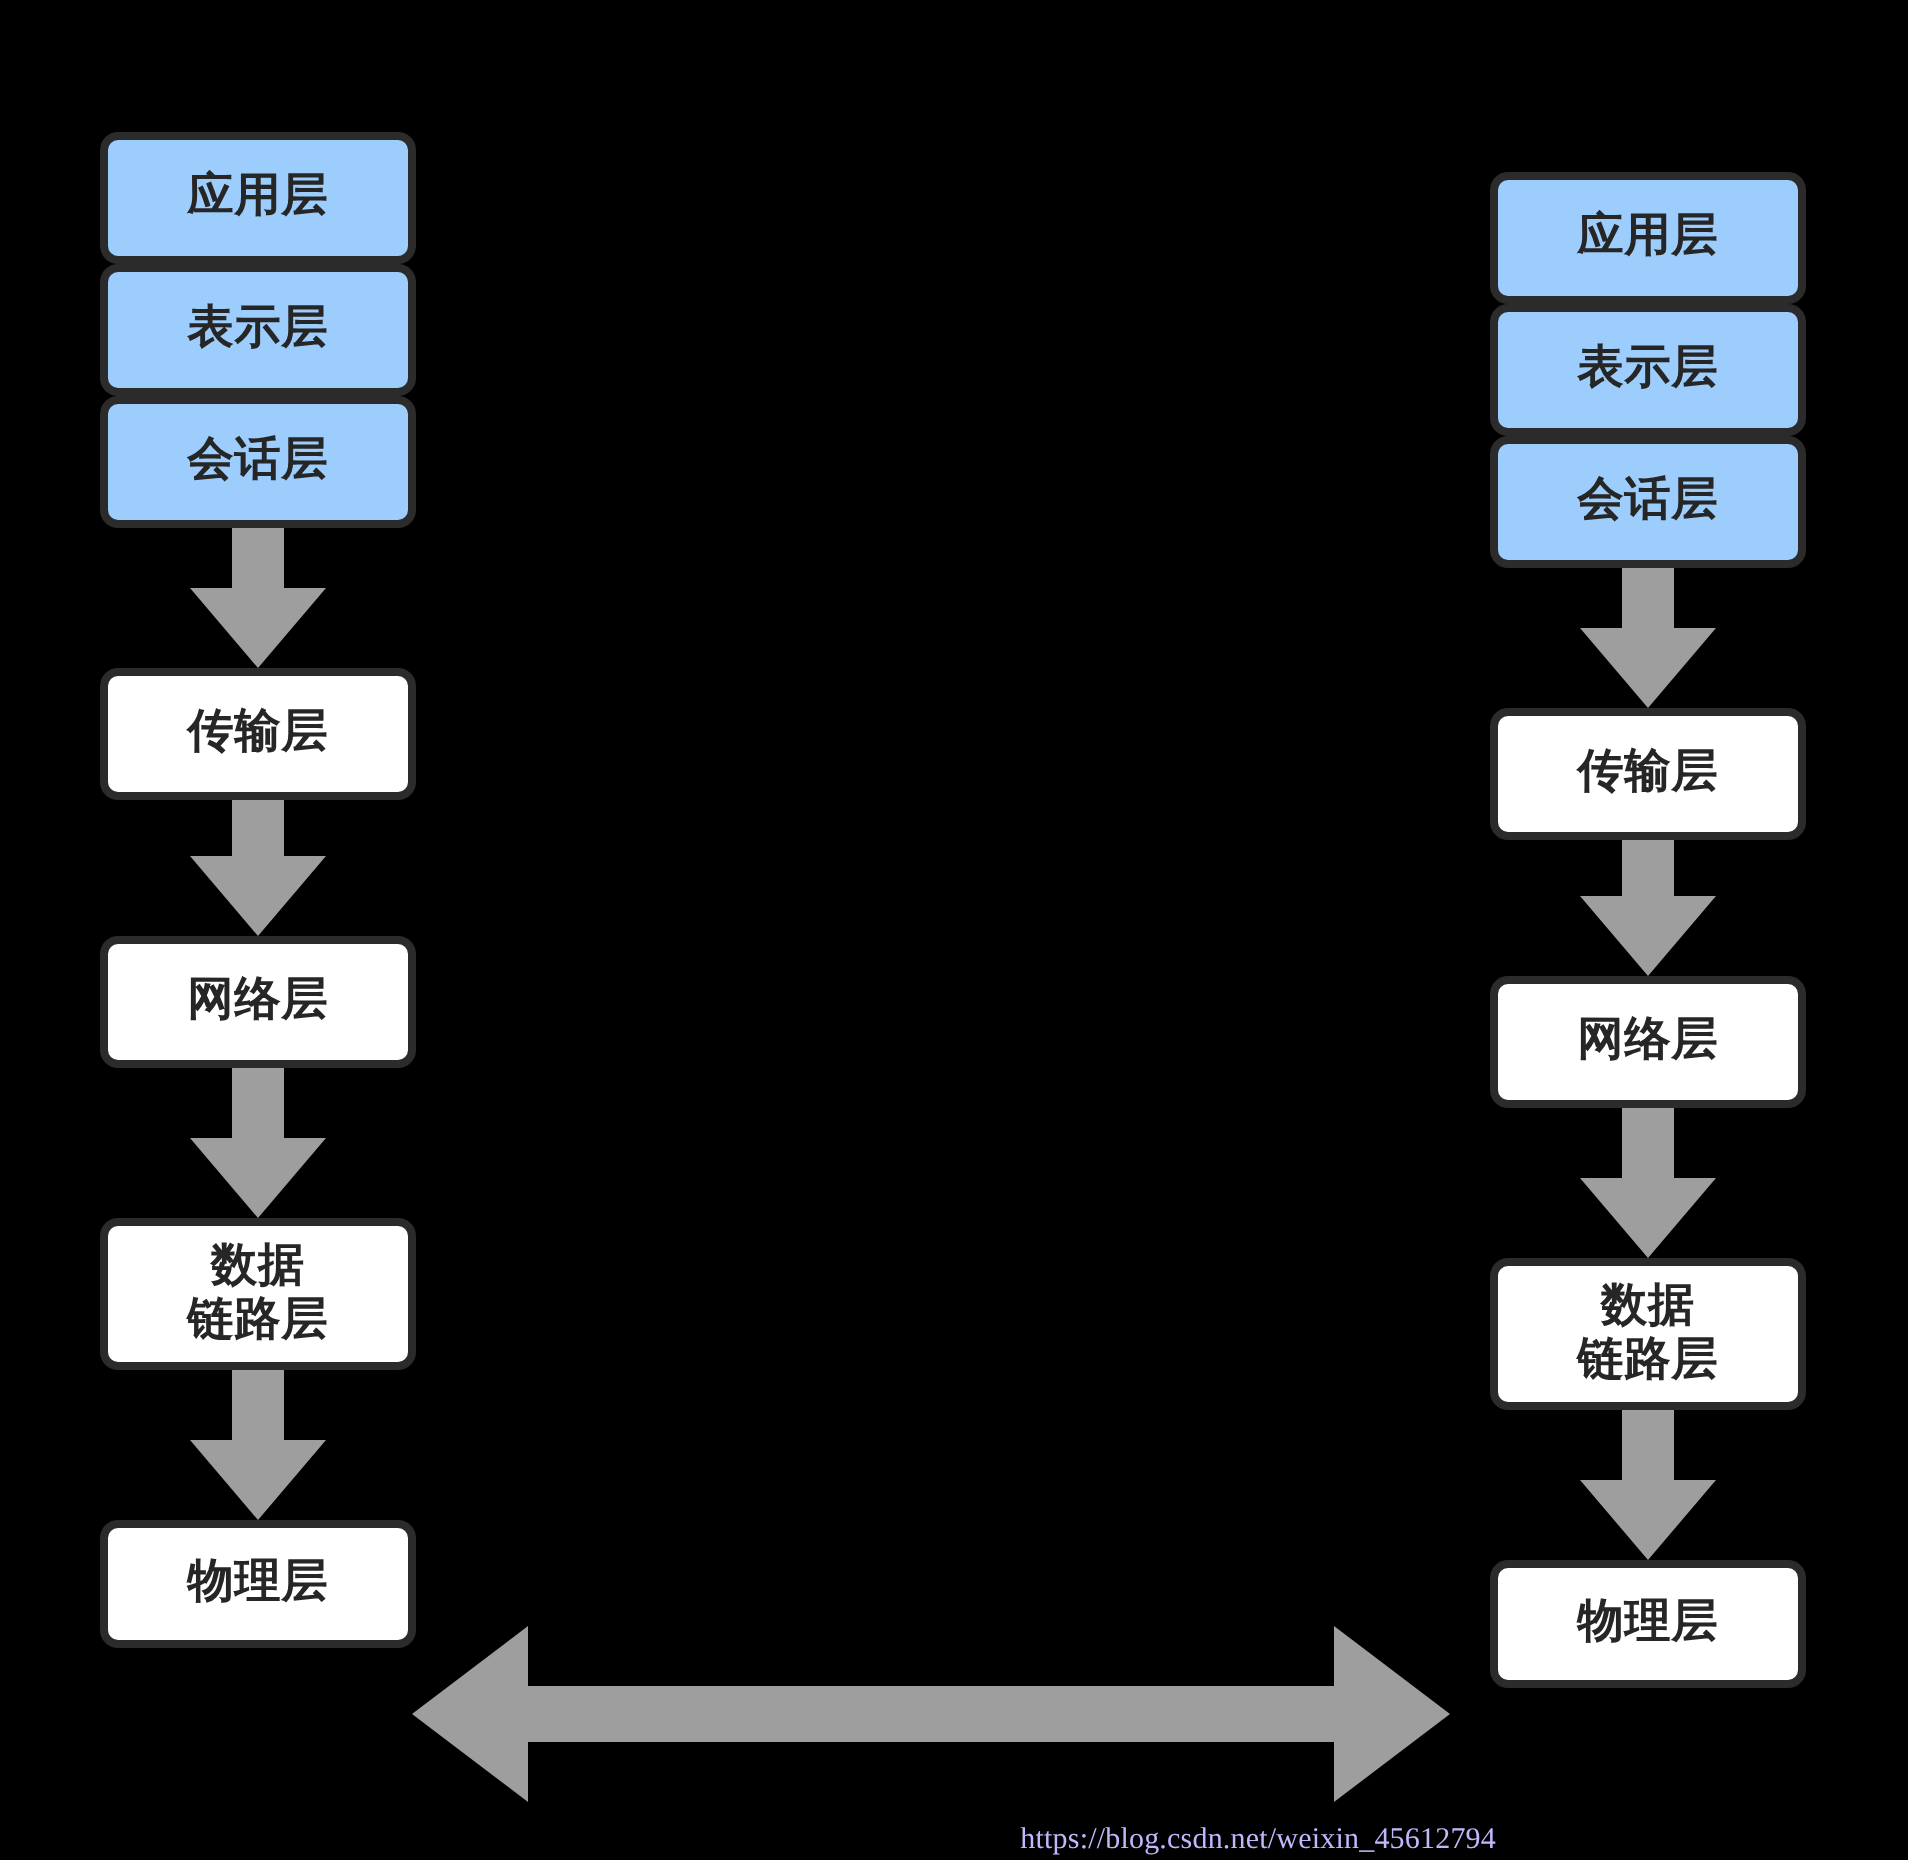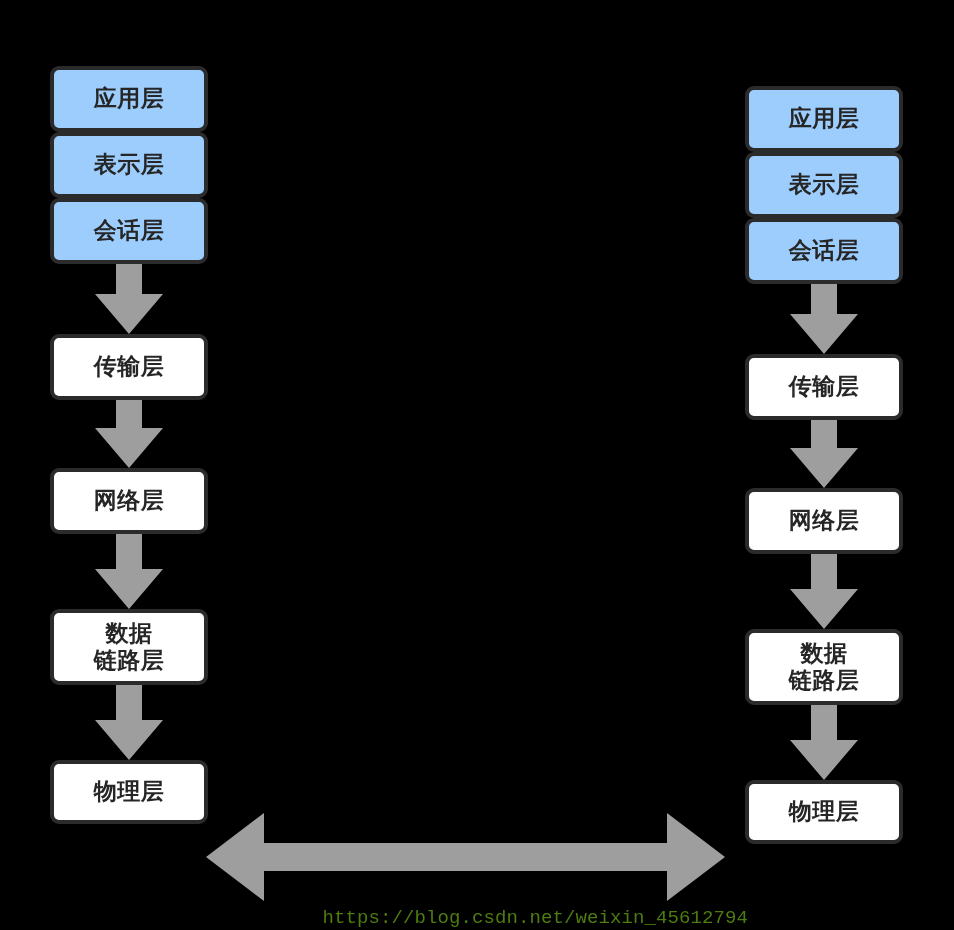--- a/index.html
+++ b/index.html
@@ -70,23 +70,23 @@
     width: 519px;
     height: 88px;
   }
   #h-arrow svg { display: block; }
 
   
   #watermark {
     position: absolute;
     right: 8px;
     bottom: 17px;
-    color: #4d7c0f;
-    font-size: 19px;
-    font-family: Liberation Mono, monospace;
+    color: #c4b5fd;
+    font-size: 15px;
+    font-family: Liberation Serif, serif;
     white-space: nowrap;
     letter-spacing: 0.1px;
   }
 </style>
 </head>
 <body>
 
 <div id="diagram">
 
   <div class="stack" id="stack-left">

